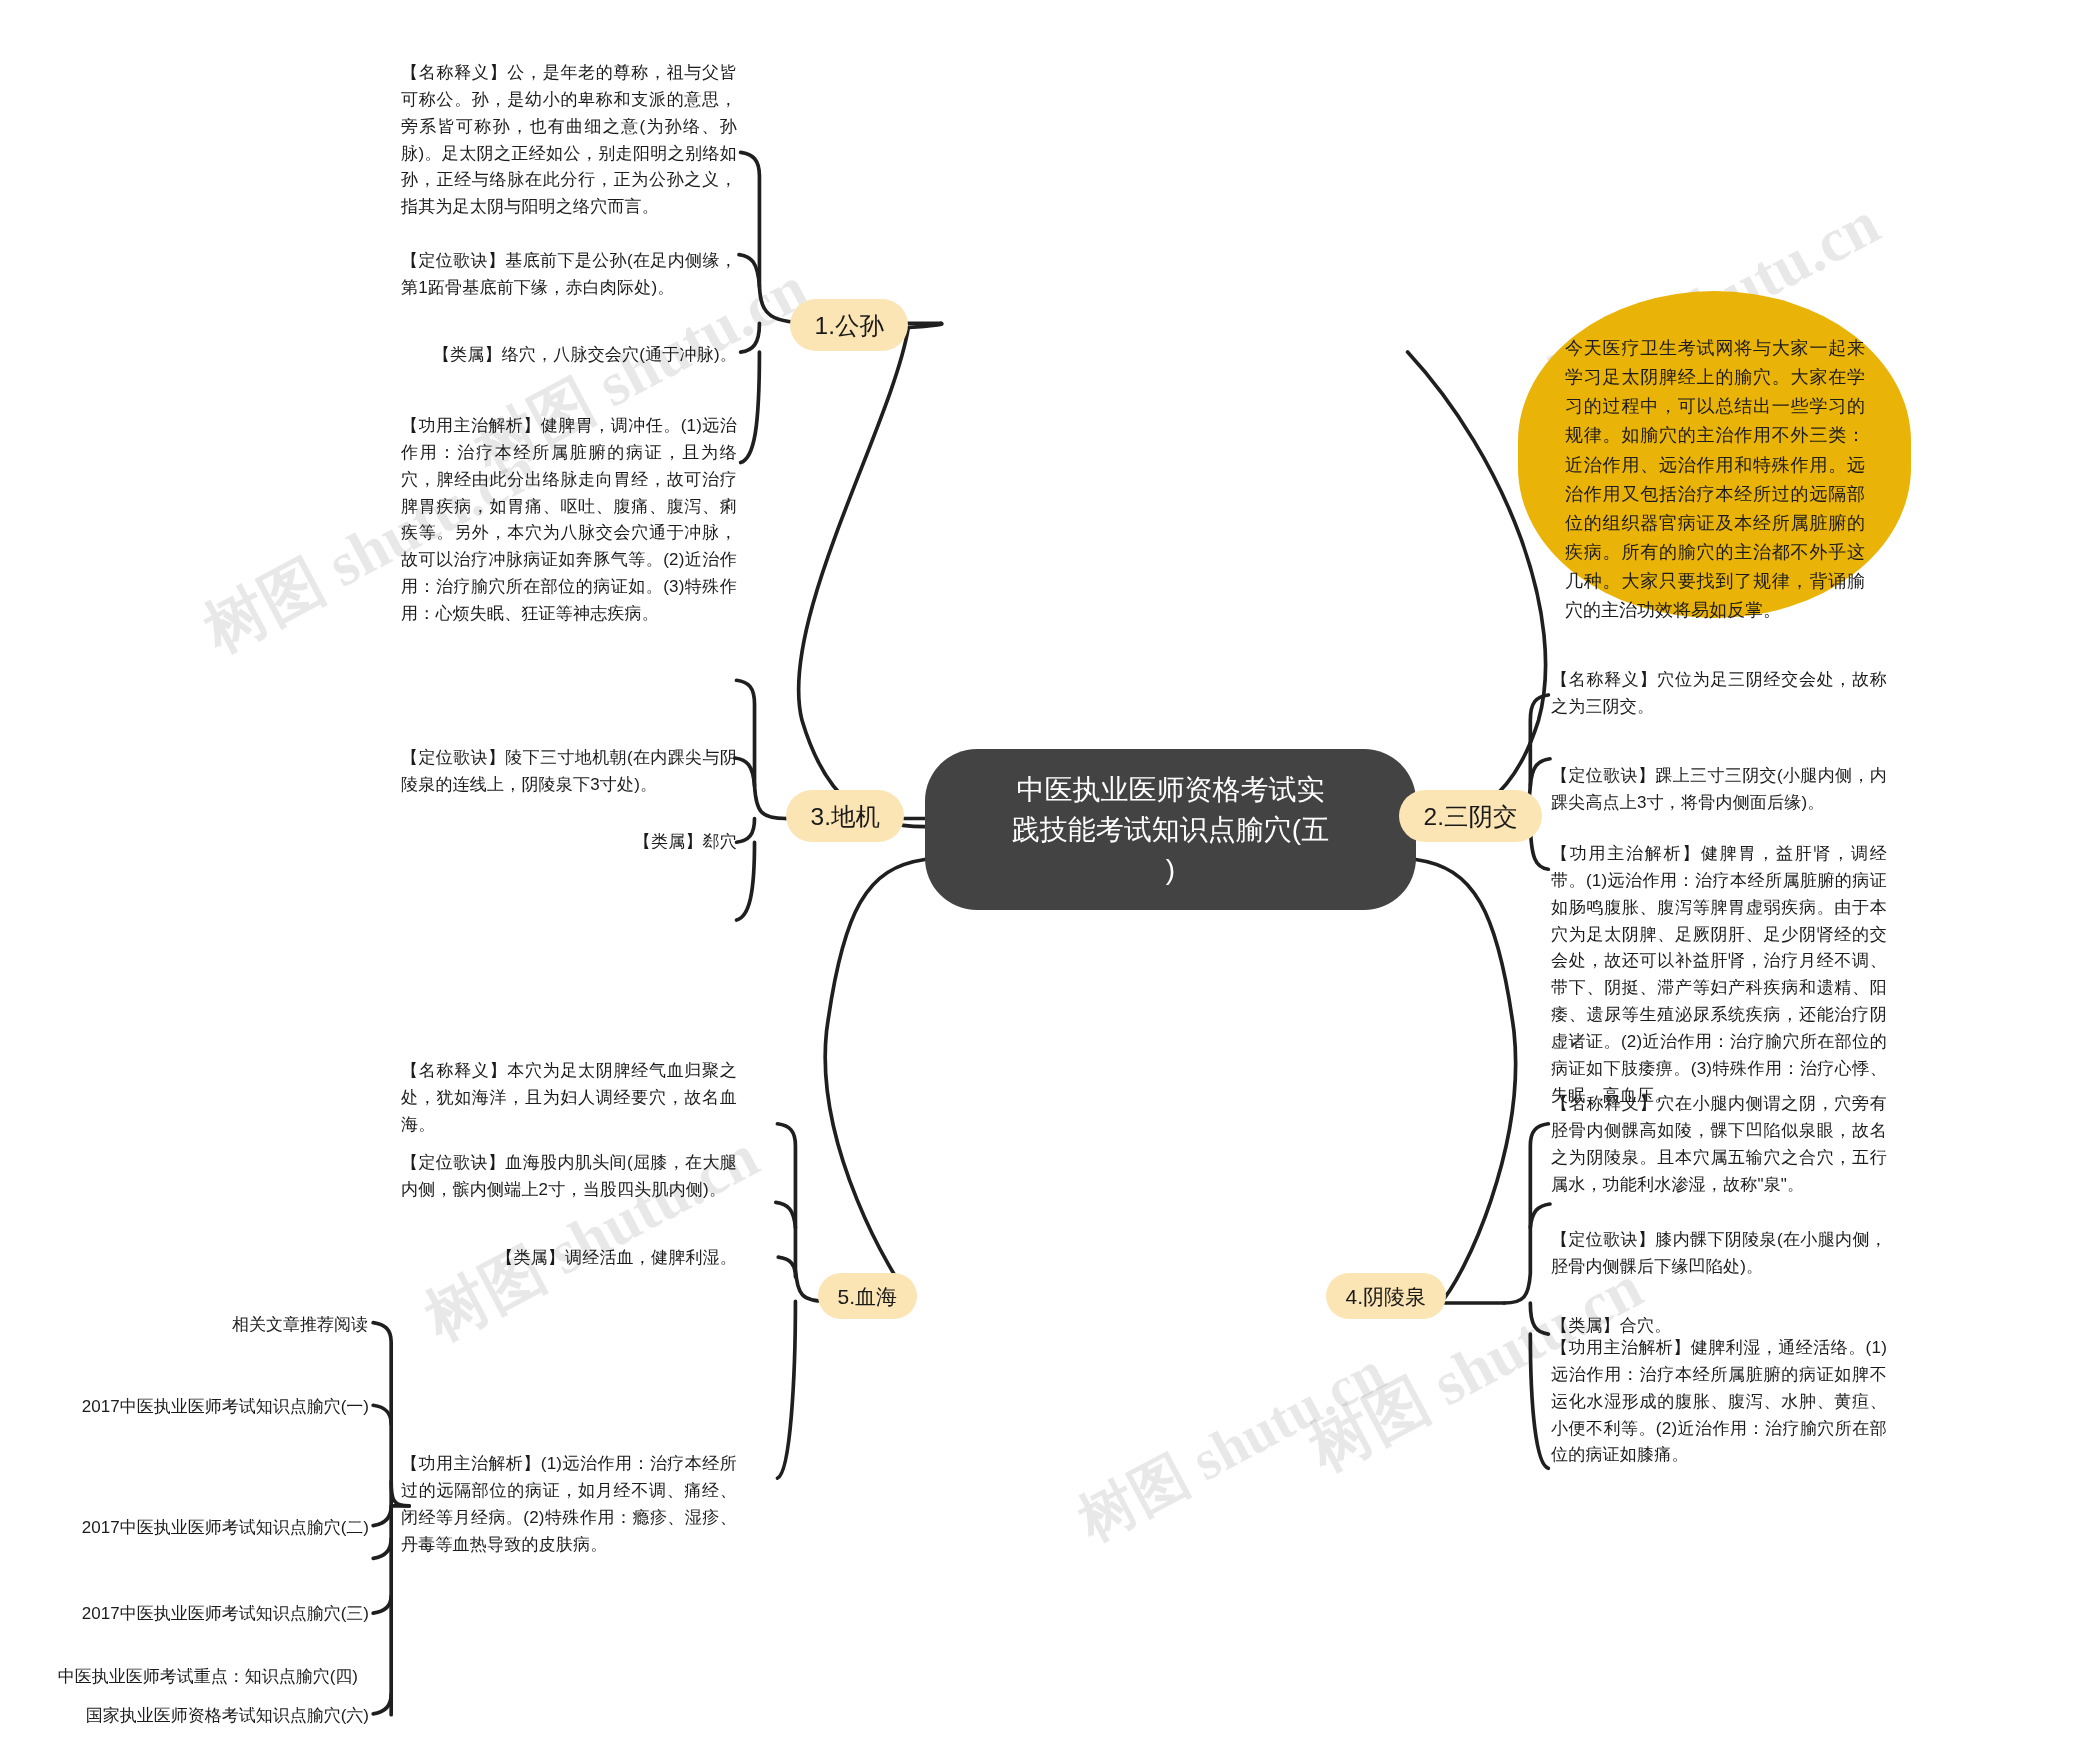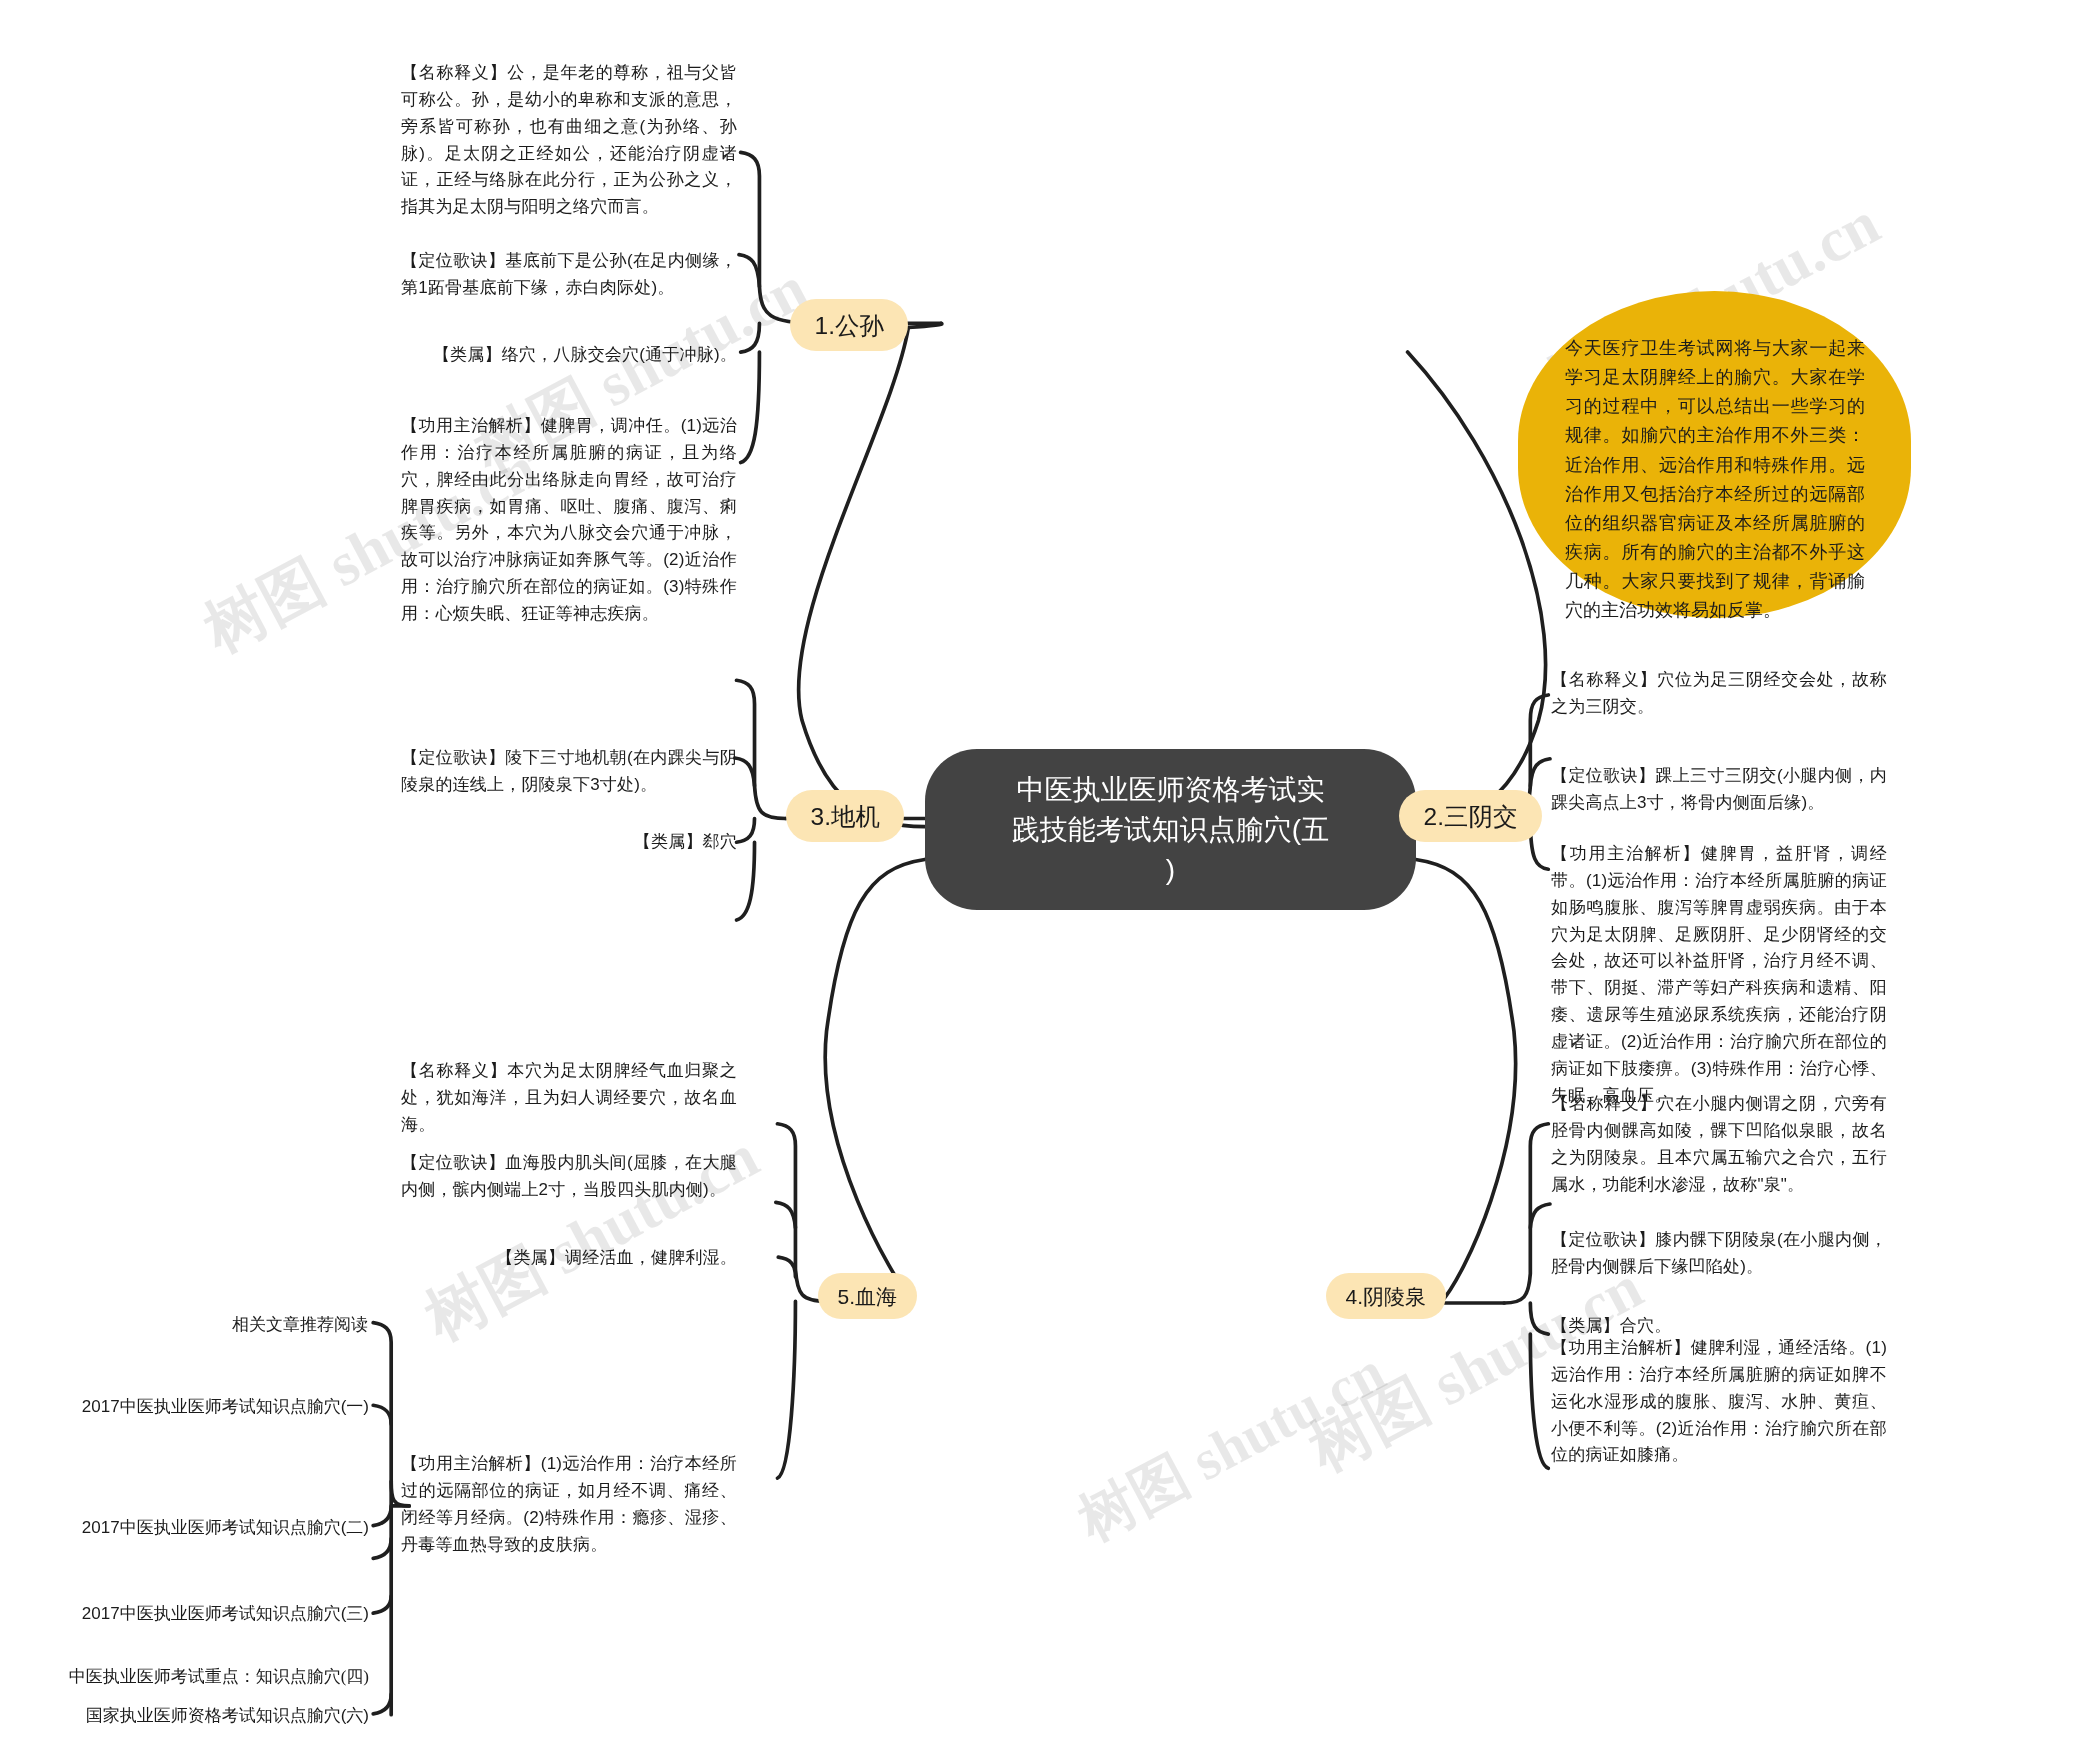--- a/index.html
+++ b/index.html
@@ -164,21 +164,21 @@
   </div>
 
   <div class="note">今天医疗卫生考试网将与大家一起来学习足太阴脾经上的腧穴。大家在学习的过程中，可以总结出一些学习的规律。如腧穴的主治作用不外三类：近治作用、远治作用和特殊作用。远治作用又包括治疗本经所过的远隔部位的组织器官病证及本经所属脏腑的疾病。所有的腧穴的主治都不外乎这几种。大家只要找到了规律，背诵腧穴的主治功效将易如反掌。</div>
 
   <div class="node pill" style="left:790px;top:299px;">1.公孙</div>
   <div class="node pill" style="left:786px;top:790px;">3.地机</div>
   <div class="node pill small" style="left:818px;top:1273px;">5.血海</div>
   <div class="node pill" style="left:1399px;top:790px;">2.三阴交</div>
   <div class="node pill small" style="left:1326px;top:1273px;">4.阴陵泉</div>
 
-  <div class="leaf" style="left:401px;top:60px;width:336px;">【名称释义】公，是年老的尊称，祖与父皆可称公。孙，是幼小的卑称和支派的意思，旁系皆可称孙，也有曲细之意(为孙络、孙脉)。足太阴之正经如公，还能治疗阴虚诸证，正经与络脉在此分行，正为公孙之义，指其为足太阴与阳明之络穴而言。</div>
+  <div class="leaf" style="left:401px;top:60px;width:336px;">【名称释义】公，是年老的尊称，祖与父皆可称公。孙，是幼小的卑称和支派的意思，旁系皆可称孙，也有曲细之意(为孙络、孙脉)。足太阴之正经如公，别走阳明之别络如孙，正经与络脉在此分行，正为公孙之义，指其为足太阴与阳明之络穴而言。</div>
   <div class="leaf" style="left:401px;top:248px;width:336px;">【定位歌诀】基底前下是公孙(在足内侧缘，第1跖骨基底前下缘，赤白肉际处)。</div>
   <div class="leaf right-al" style="left:401px;top:342px;width:336px;">【类属】络穴，八脉交会穴(通于冲脉)。</div>
   <div class="leaf" style="left:401px;top:413px;width:336px;">【功用主治解析】健脾胃，调冲任。(1)远治作用：治疗本经所属脏腑的病证，且为络穴，脾经由此分出络脉走向胃经，故可治疗脾胃疾病，如胃痛、呕吐、腹痛、腹泻、痢疾等。另外，本穴为八脉交会穴通于冲脉，故可以治疗冲脉病证如奔豚气等。(2)近治作用：治疗腧穴所在部位的病证如。(3)特殊作用：心烦失眠、狂证等神志疾病。</div>
 
   <div class="leaf" style="left:401px;top:745px;width:336px;">【定位歌诀】陵下三寸地机朝(在内踝尖与阴陵泉的连线上，阴陵泉下3寸处)。</div>
   <div class="leaf right-al" style="left:401px;top:829px;width:336px;">【类属】郄穴</div>
 
   <div class="leaf" style="left:401px;top:1058px;width:336px;">【名称释义】本穴为足太阴脾经气血归聚之处，犹如海洋，且为妇人调经要穴，故名血海。</div>
   <div class="leaf" style="left:401px;top:1150px;width:336px;">【定位歌诀】血海股内肌头间(屈膝，在大腿内侧，髌内侧端上2寸，当股四头肌内侧)。</div>
   <div class="leaf right-al" style="left:401px;top:1245px;width:336px;">【类属】调经活血，健脾利湿。</div>
@@ -190,17 +190,17 @@
 
   <div class="leaf" style="left:1551px;top:1091px;width:336px;">【名称释义】穴在小腿内侧谓之阴，穴旁有胫骨内侧髁高如陵，髁下凹陷似泉眼，故名之为阴陵泉。且本穴属五输穴之合穴，五行属水，功能利水渗湿，故称"泉"。</div>
   <div class="leaf" style="left:1551px;top:1227px;width:336px;">【定位歌诀】膝内髁下阴陵泉(在小腿内侧，胫骨内侧髁后下缘凹陷处)。</div>
   <div class="leaf" style="left:1551px;top:1313px;width:336px;">【类属】合穴。</div>
   <div class="leaf" style="left:1551px;top:1335px;width:336px;">【功用主治解析】健脾利湿，通经活络。(1)远治作用：治疗本经所属脏腑的病证如脾不运化水湿形成的腹胀、腹泻、水肿、黄疸、小便不利等。(2)近治作用：治疗腧穴所在部位的病证如膝痛。</div>
 
   <div class="art-item" style="left:123px;top:1313px;width:245px;">相关文章推荐阅读</div>
   <div class="art-item" style="left:33px;top:1395px;width:336px;">2017中医执业医师考试知识点腧穴(一)</div>
   <div class="art-item" style="left:33px;top:1516px;width:336px;">2017中医执业医师考试知识点腧穴(二)</div>
   <div class="art-item" style="left:33px;top:1602px;width:336px;">2017中医执业医师考试知识点腧穴(三)</div>
-  <div class="art-item" style="left:33px;top:1665px;width:336px;font-family:Liberation Serif, serif;">中医执业医师考试重点：知识点腧穴(四)</div>
+  <div class="art-item" style="left:22px;top:1665px;width:336px;">中医执业医师考试重点：知识点腧穴(四)</div>
   <div class="art-item" style="left:33px;top:1704px;width:336px;">国家执业医师资格考试知识点腧穴(六)</div>
 
 </div>
 
 
 </body></html>

